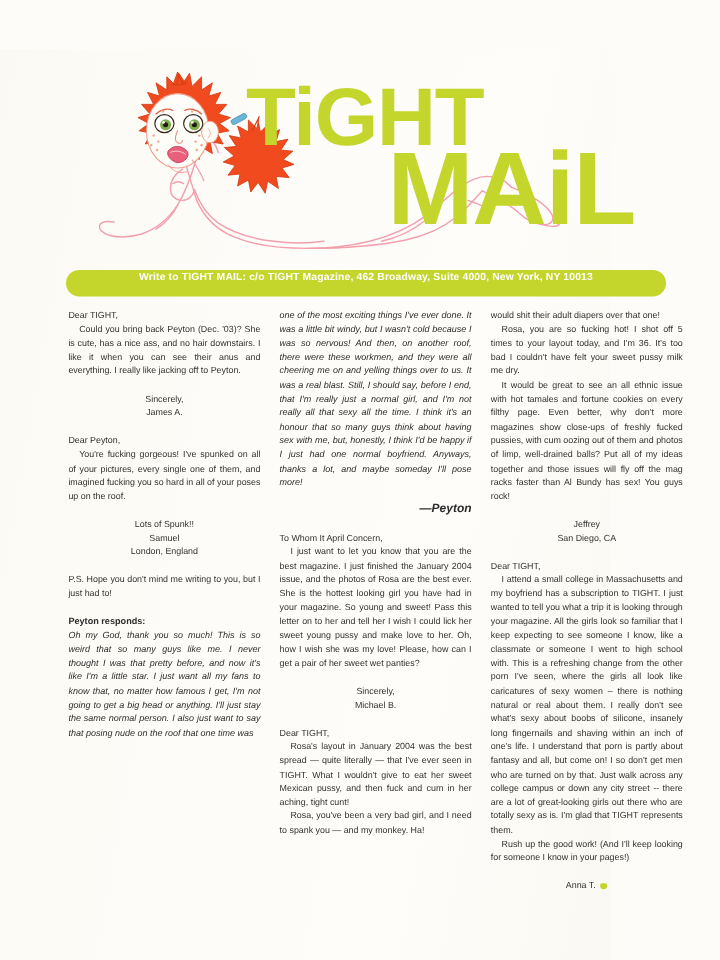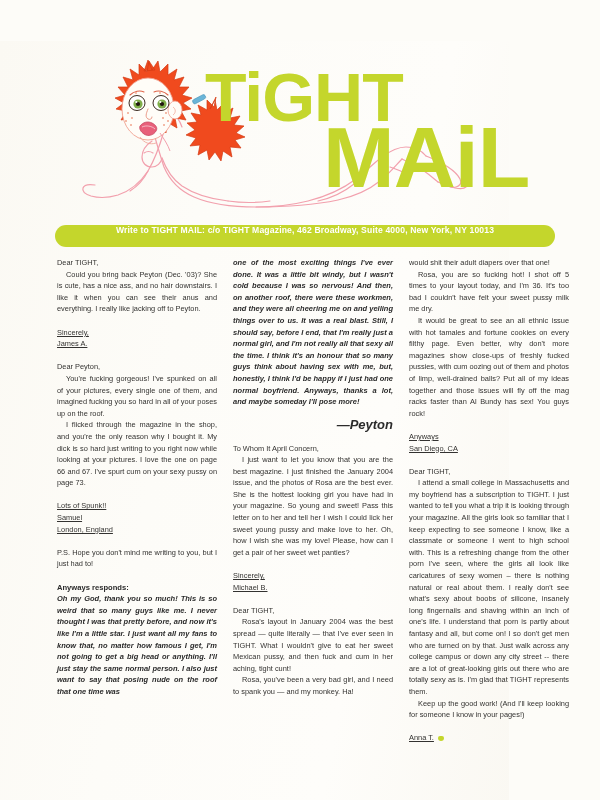--- a/index.html
+++ b/index.html
@@ -92,49 +92,48 @@
     font-size: 7.4px;
     line-height: 11.6px;
     text-align: justify;
     color: #333230;
     font-family: "Liberation Sans", sans-serif;
   }
   p.indent { text-indent: 9px; }
   p.salutation { margin-top: 0; }
   p.gap { margin-top: 11.6px; }
   p.sig {
-    text-align: left;
+    text-align: center;
     font-size: 7.4px;
     line-height: 11.6px;
     margin: 0;
     color: #333230;
-    text-decoration: underline;
   }
   p.sig.first { margin-top: 11.6px; }
   p.respond-head {
     font-weight: bold;
     font-size: 7.6px;
     line-height: 11.6px;
     margin: 0;
     margin-top: 11.6px;
     text-align: left;
   }
   p.respond-body {
-    font-weight: bold;
+    font-weight: normal;
     font-style: italic;
     font-size: 7.5px;
     line-height: 11.6px;
     text-align: justify;
     margin: 0;
     color: #2b2b2b;
   }
   p.respond-sig {
     font-weight: bold;
     font-style: italic;
-    font-size: 13px;
+    font-size: 10px;
     line-height: 11.6px;
     text-align: right;
     margin: 0;
     margin-top: 11.6px;
     color: #2b2b2b;
   }
 
   .endmark {
     display: inline-block;
     width: 6px;
@@ -271,47 +270,46 @@
   </div>
 
   <div class="columns">
     <div class="col" id="col-1">
         <p class="body salutation">Dear TIGHT,</p>
         <p class="body indent">Could you bring back Peyton (Dec. '03)? She is cute, has a nice ass, and no hair downstairs. I like it when you can see their anus and everything. I really like jacking off to Peyton.</p>
         <p class="sig first">Sincerely,</p>
         <p class="sig">James A.</p>
         <p class="body salutation gap">Dear Peyton,</p>
         <p class="body indent">You're fucking gorgeous! I've spunked on all of your pictures, every single one of them, and imagined fucking you so hard in all of your poses up on the roof.</p>
-        <p class="body indent">I flicked through the magazine in the shop, and you're the only reason why I bought it. My dick is so hard just writing to you right now while looking at your pictures. I love the one on page 66 and 67. I've spurt cum on your sexy pussy on page 73.</p>
         <p class="sig first">Lots of Spunk!!</p>
         <p class="sig">Samuel</p>
         <p class="sig">London, England</p>
         <p class="body gap">P.S. Hope you don't mind me writing to you, but I just had to!</p>
-        <p class="respond-head">Anyways responds:</p>
+        <p class="respond-head">Peyton responds:</p>
         <p class="respond-body">Oh my God, thank you so much! This is so weird that so many guys like me. I never thought I was that pretty before, and now it's like I'm a little star. I just want all my fans to know that, no matter how famous I get, I'm not going to get a big head or anything. I'll just stay the same normal person. I also just want to say that posing nude on the roof that one time was</p>
       </div>
     <div class="col" id="col-2">
         <p class="respond-body">one of the most exciting things I've ever done. It was a little bit windy, but I wasn't cold because I was so nervous! And then,  on another roof, there were these workmen, and they were all cheering me on and yelling things over to us. It was a real blast. Still, I should say, before I end, that I'm really just a normal girl, and I'm not really all that sexy all the time. I think it's an honour that so many guys think about having sex with me, but, honestly, I think I'd be happy if I just had one normal boyfriend. Anyways, thanks a lot, and maybe someday I'll pose more!</p>
         <p class="respond-sig">—Peyton</p>
         <p class="body salutation gap">To Whom It April Concern,</p>
         <p class="body indent">I just want to let you know that you are the best magazine. I just finished the January 2004 issue, and the photos of Rosa are the best ever. She is the hottest looking girl you have had in your magazine. So young and sweet! Pass this letter on to her and tell her I wish I could lick her sweet young pussy and make love to her. Oh, how I wish she was my love! Please, how can I get a pair of her sweet wet panties?</p>
         <p class="sig first">Sincerely,</p>
         <p class="sig">Michael B.</p>
         <p class="body salutation gap">Dear TIGHT,</p>
         <p class="body indent">Rosa's layout in January 2004 was the best spread — quite literally — that I've ever seen in TIGHT. What I wouldn't give to eat her sweet Mexican pussy, and then fuck and cum in her aching, tight cunt!</p>
         <p class="body indent">Rosa, you've been a very bad girl, and I need to spank you — and my monkey. Ha!</p>
       </div>
     <div class="col" id="col-3">
         <p class="body">would shit their adult diapers over that one!</p>
         <p class="body indent">Rosa, you are so fucking hot! I shot off 5 times to your layout today, and I'm 36. It's too bad I couldn't have felt your sweet pussy milk me dry.</p>
         <p class="body indent">It would be great to see an all ethnic issue with hot tamales and fortune cookies on every filthy page. Even better, why don't more magazines show close-ups of freshly fucked pussies, with cum oozing out of them and photos of limp, well-drained balls? Put all of my ideas together and those issues will fly off the mag racks faster than Al Bundy has sex! You guys rock!</p>
-        <p class="sig first">Anyways</p>
+        <p class="sig first">Jeffrey</p>
         <p class="sig">San Diego, CA</p>
         <p class="body salutation gap">Dear TIGHT,</p>
         <p class="body indent">I attend a small college in Massachusetts and my boyfriend has a subscription to TIGHT. I just wanted to tell you what a trip it is looking through your magazine. All the girls look so familiar that I keep expecting to see someone I know, like a classmate or someone I went to high school with. This is a refreshing change from the other porn I've seen, where the girls all look like caricatures of sexy women – there is nothing natural or real about them. I really don't see what's sexy about boobs of silicone, insanely long fingernails and shaving within an inch of one's life. I understand that porn is partly about fantasy and all, but come on! I so don't get men who are turned on by that. Just walk across any college campus or down any city street -- there are a lot of great-looking girls out there who are totally sexy as is. I'm glad that TIGHT represents them.</p>
-        <p class="body indent">Keep up the good work! (And I'll keep looking for someone I know in your pages!)</p>
+        <p class="body indent">Rush up the good work! (And I'll keep looking for someone I know in your pages!)</p>
         <p class="sig first">Anna T.<span class="endmark"></span></p>
       </div>
   </div>
 
   <div class="page-number">4</div>
 
 </div>
 
 </body></html>

